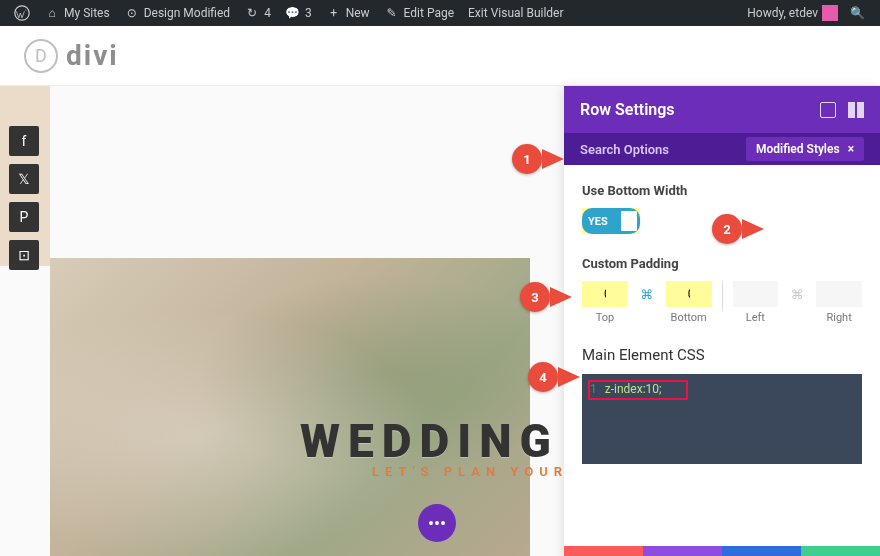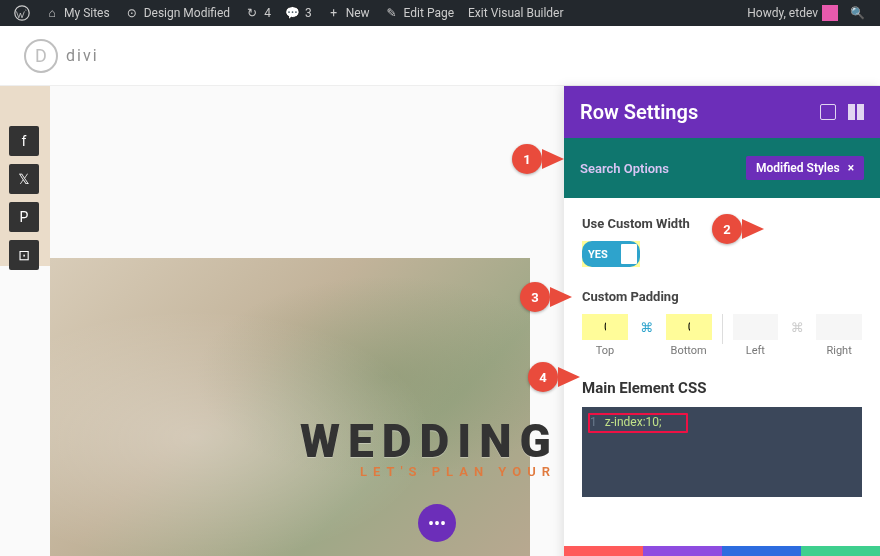--- a/index.html
+++ b/index.html
@@ -5,56 +5,56 @@
 *{margin:0;padding:0;box-sizing:border-box;font-family:-apple-system,BlinkMacSystemFont,"Segoe UI",Roboto,sans-serif}
 body{width:880px;height:556px;background:#fff;overflow:hidden;position:relative}
 .admin-bar{height:26px;background:#23282d;color:#ccc;display:flex;align-items:center;font-size:12px;padding:0 8px}
 .admin-bar .left{display:flex;align-items:center;gap:2px}
 .admin-bar .right{margin-left:auto;display:flex;align-items:center;gap:0}
 .ab-item{display:flex;align-items:center;gap:4px;padding:0 6px;color:#ccc}
 .ab-ico{width:16px;height:16px;display:inline-flex;align-items:center;justify-content:center}
 .header{height:60px;background:#fff;border-bottom:1px solid #eee;display:flex;align-items:center;padding:0 24px}
 .divi-logo{display:flex;align-items:center;gap:8px;color:#8e8e8e}
 .divi-circle{width:34px;height:34px;border:2px solid #bfbfbf;border-radius:50%;display:flex;align-items:center;justify-content:center;font-size:18px;color:#bfbfbf}
-.divi-text{font-size:16px;font-weight:400;letter-spacing:2px;color:#8e8e8e}
+.divi-text{font-size:28px;font-weight:700;letter-spacing:2px;color:#8e8e8e}
 .content{position:relative;height:470px;background:#fafafa}
 .left-pad{position:absolute;left:0;top:0;width:50px;height:180px;background:#eadcc9}
 .social{position:absolute;left:9px;top:40px;display:flex;flex-direction:column;gap:8px}
 .social-btn{width:30px;height:30px;background:#333;color:#fff;display:flex;align-items:center;justify-content:center;font-size:14px;border-radius:2px}
 .hero-img{position:absolute;left:50px;top:172px;width:480px;height:298px;background:linear-gradient(135deg,#d8ccb8 0%,#c2b39a 40%,#9fa887 70%,#b8a890 100%);overflow:hidden}
 .hero-img::before{content:"";position:absolute;inset:0;background:radial-gradient(ellipse at 30% 60%,rgba(255,255,255,0.3),transparent 50%),radial-gradient(ellipse at 70% 40%,rgba(120,140,100,0.4),transparent 40%)}
 .hero-title{position:absolute;left:300px;top:328px;font-size:46px;font-weight:900;letter-spacing:8px;color:#333;text-shadow:0 1px 0 rgba(255,255,255,0.3)}
-.hero-sub{position:absolute;left:360px;top:378px;font-size:13px;letter-spacing:6px;color:#e07a3f;font-weight:600}
+.hero-sub{position:absolute;left:372px;top:378px;font-size:13px;letter-spacing:6px;color:#e07a3f;font-weight:600}
 .purple-fab{position:absolute;left:418px;top:418px;width:38px;height:38px;background:#6c2eb9;border-radius:50%;display:flex;align-items:center;justify-content:center;color:#fff;font-size:18px}
 .settings-panel{position:absolute;right:0;top:0;width:316px;height:496px;background:#fff;box-shadow:-2px 0 10px rgba(0,0,0,0.1);z-index:20;display:flex;flex-direction:column}
 .panel-header{background:#6c2eb9;color:#fff;padding:14px 16px;display:flex;align-items:center;justify-content:space-between}
-.panel-title{font-size:20px;font-weight:600}
+.panel-title{font-size:16px;font-weight:600}
 .panel-hicons{display:flex;gap:12px}
 .hicon{width:16px;height:16px;border:1.5px solid #fff;opacity:0.8}
-.search-row{background:#0f766e;padding:18px 16px;display:flex;align-items:center;justify-content:space-between}
+.search-row{background:#4c1d95;padding:4px 16px;display:flex;align-items:center;justify-content:space-between}
 .search-label{color:#d9c5f5;font-size:13px;font-weight:600}
 .modified-pill{background:#6c2eb9;color:#fff;padding:5px 10px;font-size:12px;font-weight:600;border-radius:2px;display:flex;align-items:center;gap:8px}
 .section-body{padding:18px;overflow-y:auto;flex:1}
 .field{margin-bottom:22px}
 .field-label{font-size:13px;font-weight:700;color:#444;margin-bottom:10px}
 .hl{background:#fffc99;display:inline-block}
 .toggle{width:58px;height:26px;background:#2ea3cc;border-radius:10px;position:relative;display:inline-flex;align-items:center;padding:0 6px}
 .toggle-text{color:#fff;font-size:11px;font-weight:700}
 .toggle-knob{position:absolute;right:3px;top:3px;width:16px;height:20px;background:#fff;border-radius:1px}
 .width-row{display:flex;align-items:center;gap:12px}
 .slider{flex:1;height:4px;background:#eee;border-radius:2px;position:relative}
 .slider::after{content:"";position:absolute;right:0;top:-6px;width:16px;height:16px;background:#2ea3cc;border-radius:50%}
 .width-val{width:60px;padding:6px 8px;font-size:12px;background:#fffc99}
 .padding-row{display:flex;gap:6px;align-items:flex-start}
 .pad-col{flex:1;text-align:center}
 .pad-input{width:100%;padding:6px 22px;font-size:12px;text-align:right;border:none;background:#fffc99}
 .pad-input.empty{background:#f6f6f6}
 .pad-lbl{font-size:11px;color:#777;margin-top:4px}
 .link-icon{width:26px;padding:6px 0;display:flex;align-items:center;justify-content:center;color:#2ea3cc;font-size:13px}
-.main-css-label{font-size:15px;font-weight:700;color:#333;margin-bottom:10px}
+.main-css-label{font-size:15px;font-weight:400;color:#333;margin-bottom:10px}
 .css-box{background:#3b475a;padding:8px;height:90px;font-family:monospace;font-size:12px;color:#c0e088;position:relative}
 .css-line{display:flex;gap:8px}
 .css-ln{color:#6a7a8e}
 .css-redbox{position:absolute;left:6px;top:6px;width:100px;height:20px;border:2px solid #e14;border-radius:1px;pointer-events:none}
 .panel-footer{display:flex;height:36px}
 .fbtn{flex:1;display:flex;align-items:center;justify-content:center;color:#fff;font-size:14px}
 .fbtn.close{background:#ff5a5a}
 .fbtn.undo{background:#8e4ce0}
 .fbtn.redo{background:#2d6cdf}
 .fbtn.save{background:#3ecf8e}
@@ -159,21 +159,21 @@
     </div>
     <div class="search-row">
       <div class="search-label">Search Options</div>
       <div class="modified-pill">
         <span>Modified Styles</span>
         <span>×</span>
       </div>
     </div>
     <div class="section-body">
       <div class="field">
-        <div class="field-label">Use Custom Width</div>
+        <div class="field-label">Use Bottom Width</div>
         <span class="hl"><span class="toggle">
               <span class="toggle-text">YES</span>
               <span class="toggle-knob"></span>
             </span></span>
       </div>
       <div class="field">
         <div class="field-label">Custom Padding</div>
         <div class="padding-row">
           <div class="pad-col"><input class="pad-input" value="0px" style=""><div class="pad-lbl">Top</div></div>
           <div class="link-icon">⌘</div>

